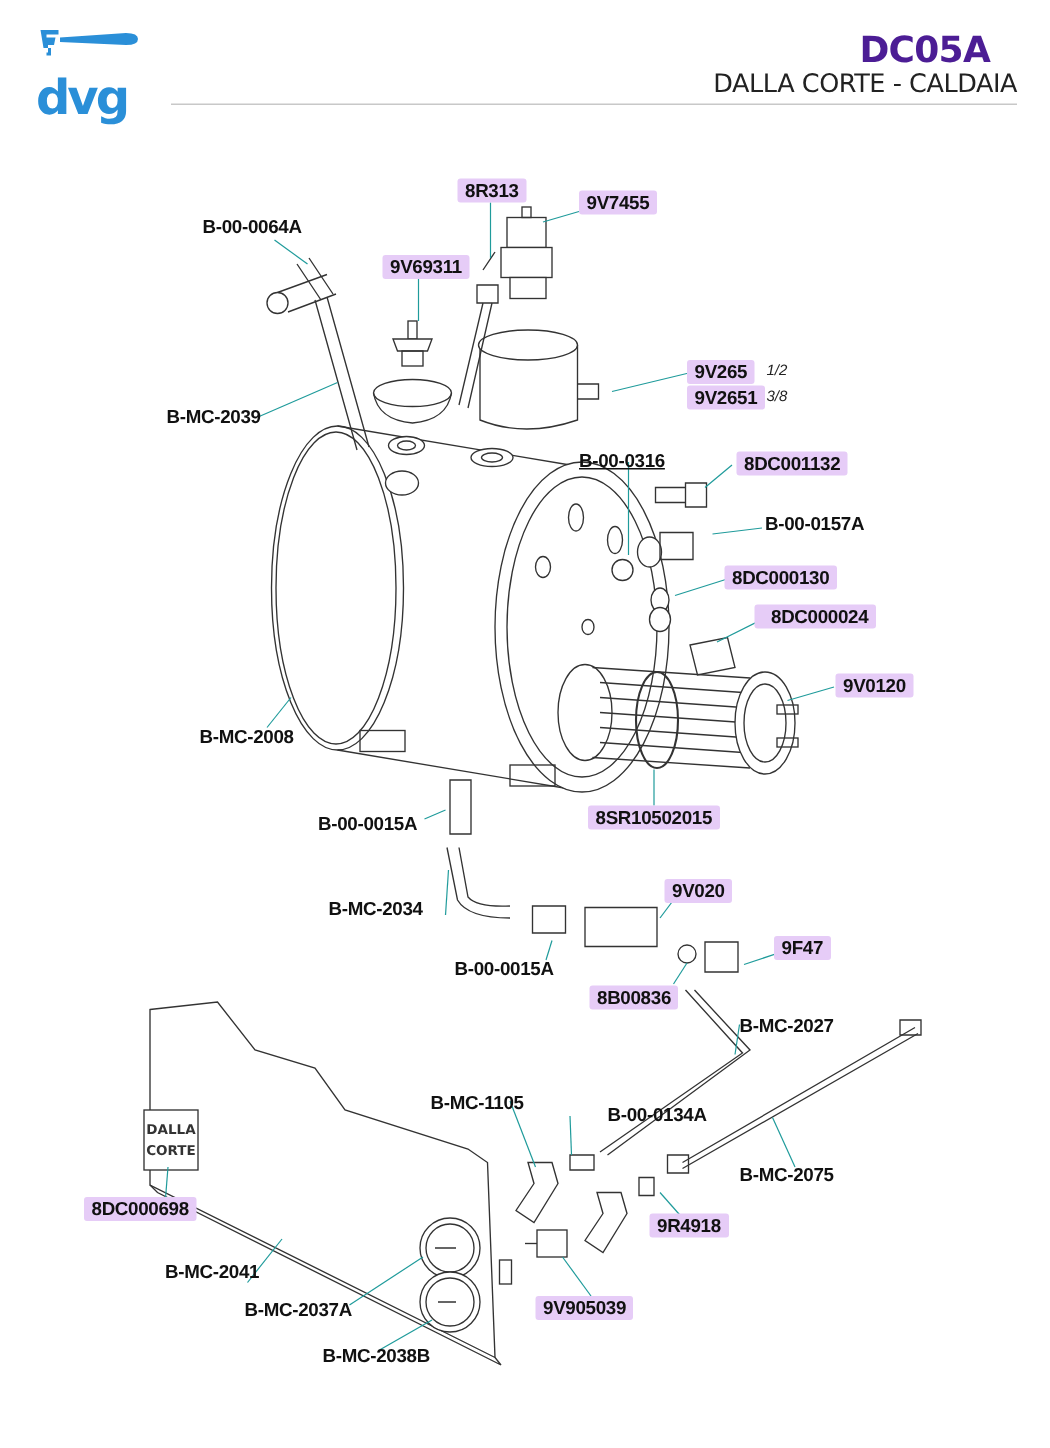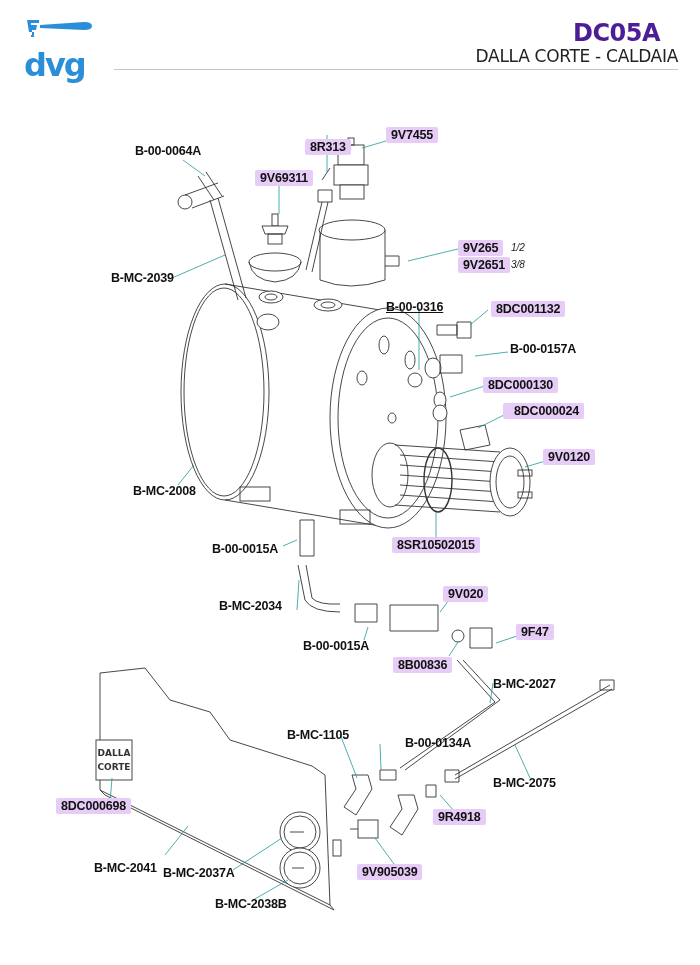--- a/index.html
+++ b/index.html
@@ -170,45 +170,45 @@
     <path d="M110 803 L112 778"></path>
     <path d="M530 778 L515 745"></path>
     <path d="M455 812 L440 795"></path>
     <path d="M165 855 L188 826"></path>
     <path d="M233 870 L282 838"></path>
     <path d="M394 864 L375 838"></path>
     <path d="M253 900 L288 880"></path>
   </g>
 </svg>
 
-<div class="lbl hl" style="left:305px;top:119px;margin-top:20px;">8R313</div>
+<div class="lbl hl" style="left:305px;top:119px;">8R313</div>
 <div class="lbl hl" style="left:386px;top:127px;">9V7455</div>
 <div class="lbl" style="left:135px;top:143px;">B-00-0064A</div>
 <div class="lbl hl" style="left:255px;top:170px;">9V69311</div>
 <div class="lbl hl" style="left:458px;top:240px;">9V265</div>
 <div class="note" style="left:511px;top:242px;">1/2</div>
 <div class="lbl hl" style="left:458px;top:257px;">9V2651</div>
 <div class="note" style="left:511px;top:259px;">3/8</div>
 <div class="lbl" style="left:111px;top:270px;">B-MC-2039</div>
 <div class="lbl" style="left:386px;top:299px;text-decoration:underline;">B-00-0316</div>
 <div class="lbl hl" style="left:491px;top:301px;">8DC001132</div>
 <div class="lbl" style="left:510px;top:341px;">B-00-0157A</div>
 <div class="lbl hl" style="left:483px;top:377px;">8DC000130</div>
 <div class="lbl hl" style="left:503px;top:403px;padding-left:11px;">8DC000024</div>
-<div class="lbl hl" style="left:543px;top:449px;text-align:center;">9V0120</div>
+<div class="lbl hl" style="left:557px;top:449px;text-align:center;">9V0120</div>
 <div class="lbl" style="left:133px;top:483px;">B-MC-2008</div>
 <div class="lbl hl" style="left:392px;top:537px;">8SR10502015</div>
 <div class="lbl" style="left:212px;top:541px;">B-00-0015A</div>
 <div class="lbl hl" style="left:443px;top:586px;">9V020</div>
 <div class="lbl" style="left:219px;top:598px;">B-MC-2034</div>
 <div class="lbl hl" style="left:516px;top:624px;">9F47</div>
 <div class="lbl" style="left:303px;top:638px;">B-00-0015A</div>
 <div class="lbl hl" style="left:393px;top:657px;">8B00836</div>
 <div class="lbl" style="left:493px;top:676px;">B-MC-2027</div>
 <div class="lbl" style="left:287px;top:727px;">B-MC-1105</div>
 <div class="lbl" style="left:361px;top:735px;padding-left:44px;">B-00-0134A</div>
 <div class="lbl hl" style="left:56px;top:798px;">8DC000698</div>
 <div class="lbl" style="left:493px;top:775px;">B-MC-2075</div>
 <div class="lbl hl" style="left:433px;top:809px;">9R4918</div>
-<div class="lbl" style="left:94px;top:840px;margin-top:20px;">B-MC-2041</div>
+<div class="lbl" style="left:110px;top:840px;">B-MC-2041</div>
 <div class="lbl" style="left:163px;top:865px;">B-MC-2037A</div>
 <div class="lbl hl" style="left:357px;top:864px;">9V905039</div>
 <div class="lbl" style="left:215px;top:896px;">B-MC-2038B</div>
 
 </body></html>

